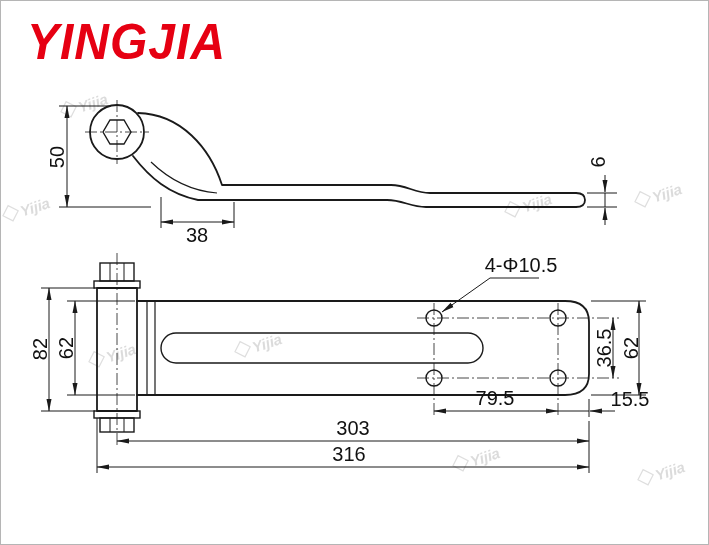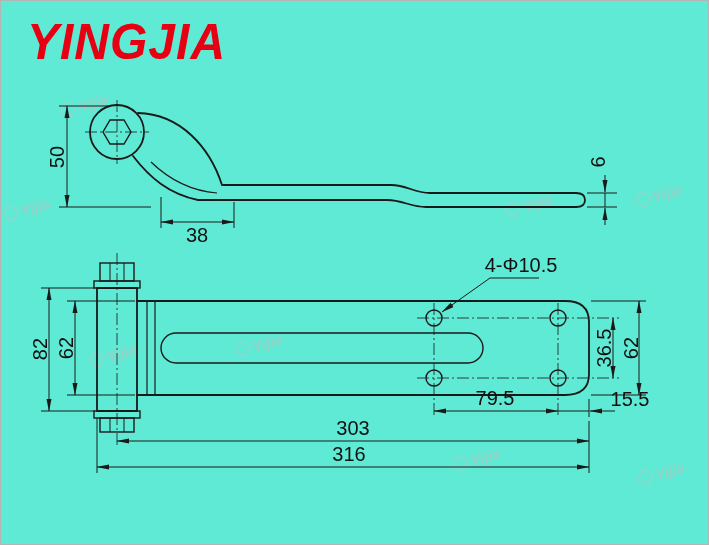--- a/index.html
+++ b/index.html
@@ -1,17 +1,17 @@
 <!DOCTYPE html>
 <html><head>
 <meta charset="utf-8">
 <style>
   html,body{margin:0;padding:0;background:#e9e9e9;}
   .screen{
-    position:relative;width:709px;height:545px;background:#5eead4;
+    position:relative;width:709px;height:545px;background:#ffffff;
     border:1px solid #b5b5b5;box-sizing:border-box;overflow:hidden;
     font-family:"Liberation Sans",sans-serif;
   }
   .brand{
     position:absolute;left:26px;top:12px;
     font-family:"Liberation Sans",sans-serif;
     font-size:48px;font-weight:bold;font-style:italic;
     letter-spacing:1px;color:#e60012;
     transform:scaleY(1.05);transform-origin:left top;
     user-select:none;

